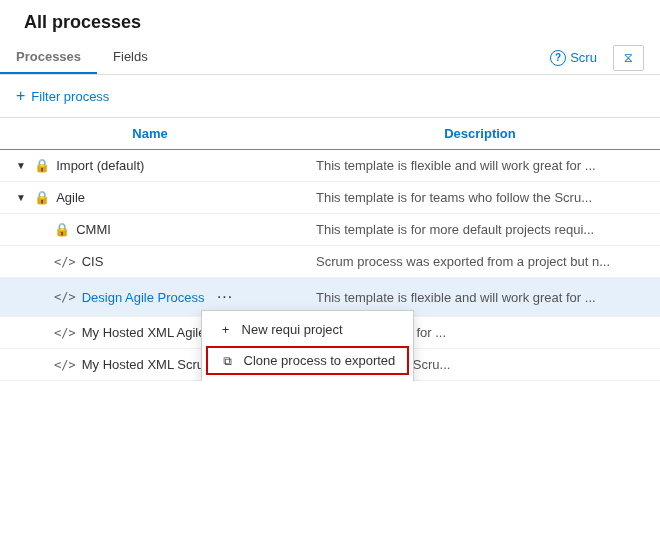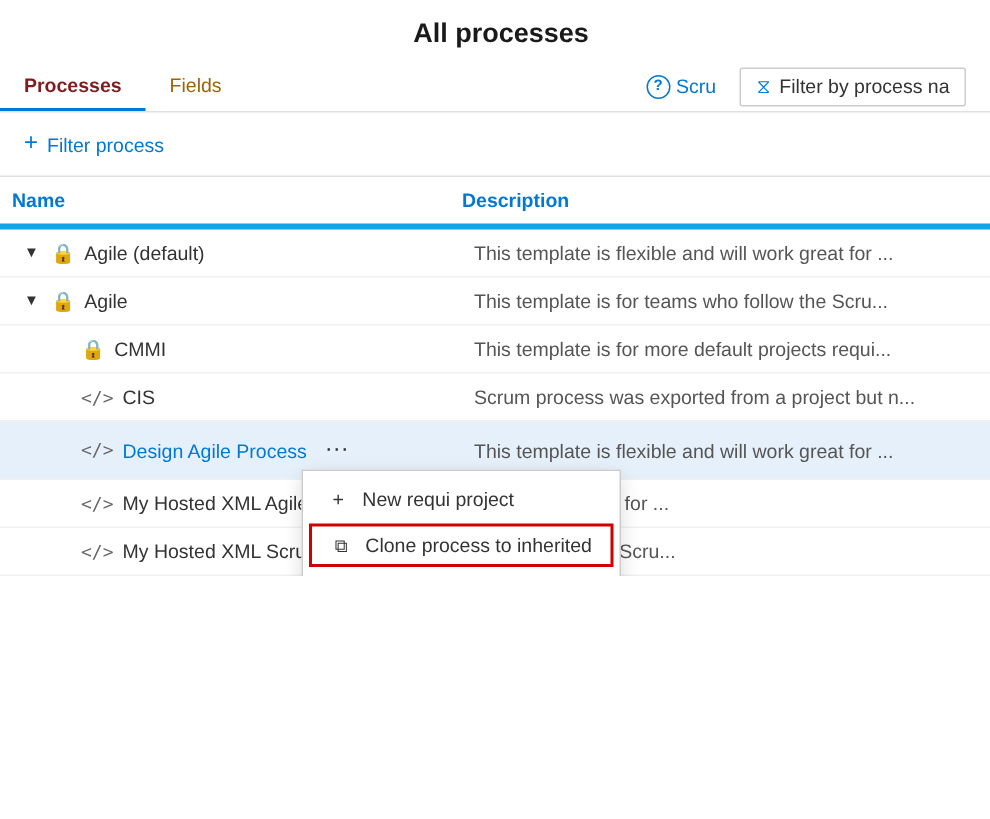--- a/index.html
+++ b/index.html
@@ -1,34 +1,34 @@
 <!DOCTYPE html>
 <html><head>
   <meta charset="utf-8">
   <style>
     * { box-sizing: border-box; margin: 0; padding: 0; }
     body { font-family: 'Segoe UI', Arial, sans-serif; font-size: 13px; color: #333; background: #fff; width: 660px; }
 
-    .header { padding: 12px 16px 0 24px; text-align: center; }
+    .header { padding: 12px 16px 0 24px; }
     .header h1 { font-size: 18px; font-weight: 600; color: #1a1a1a; margin-bottom: 8px; }
 
     .top-bar { display: flex; align-items: center; justify-content: space-between; padding: 0 16px 0 0; border-bottom: 1px solid #e0e0e0; }
     .tabs { display: flex; }
-    .tab { padding: 8px 16px; cursor: pointer; font-size: 13px; color: #a16207; border-bottom: 2px solid transparent; }
-    .tab.active { color: #7f1d1d; border-bottom: 2px solid #0078d4; font-weight: 600; }
+    .tab { padding: 8px 16px; cursor: pointer; font-size: 13px; color: #404040; border-bottom: 2px solid transparent; }
+    .tab.active { color: #737373; border-bottom: 2px solid #0078d4; font-weight: 600; }
 
     .top-actions { display: flex; align-items: center; gap: 16px; }
     .help-link { display: flex; align-items: center; gap: 4px; color: #0078d4; font-size: 13px; cursor: pointer; text-decoration: none; }
     .filter-btn { display: flex; align-items: center; gap: 6px; border: 1px solid #ccc; padding: 4px 10px; border-radius: 2px; color: #333; font-size: 13px; cursor: pointer; background: #fff; }
 
     .toolbar { padding: 8px 16px; border-bottom: 1px solid #e0e0e0; }
     .import-btn { display: flex; align-items: center; gap: 6px; color: #0078d4; font-size: 13px; cursor: pointer; background: none; border: none; padding: 4px 0; }
 
     .table { width: 100%; border-collapse: collapse; }
-    .table thead th { text-align: left; padding: 8px 8px; color: #0078d4; font-weight: 600; font-size: 13px; border-bottom: 4px solid #0ea5e9; }
+    .table thead th { text-align: center; padding: 8px 8px; color: #0078d4; font-weight: 600; font-size: 13px; border-bottom: 1px solid #0ea5e9; }
     .table tbody tr { border-bottom: 1px solid #f0f0f0; }
     .table tbody tr.selected { background: #e5f0fb; }
     .table tbody td { padding: 8px 16px; vertical-align: middle; }
     .table tbody td:first-child { width: 300px; }
 
     .row-indent-1 { padding-left: 16px !important; }
     .row-indent-2 { padding-left: 36px !important; }
 
     .row-name { display: flex; align-items: center; gap: 6px; }
     .row-name a { color: #0078d4; text-decoration: none; cursor: pointer; }
@@ -92,21 +92,20 @@
       <div class="tab active">Processes</div>
       <div class="tab">Fields</div>
     </div>
     <div class="top-actions">
       <a class="help-link">
         <span class="help-circle">?</span>
         <span>Scru</span>
       </a>
       <button class="filter-btn">
         <span class="filter-icon">⧖</span>
-        <span>Filter by process na</span>
       </button>
     </div>
   </div>
 </div>
 
 <div class="toolbar">
   <button class="import-btn">
     <span style="font-size:16px; font-weight:300;">+</span>
     <span>Filter process</span>
   </button>
@@ -119,21 +118,21 @@
       <th>Description</th>
     </tr>
   </thead>
   <tbody>
 
     <tr>
       <td class="row-indent-1">
         <div class="row-name">
           <span class="chevron">▼</span>
           <span class="lock-icon">🔒</span>
-          <span>Agile (default)</span>
+          <span>Import (default)</span>
         </div>
       </td>
       <td><span class="desc-text">This template is flexible and will work great for ...</span></td>
     </tr>
 
     <tr>
       <td class="row-indent-1">
         <div class="row-name">
           <span class="chevron">▼</span>
           <span class="lock-icon">🔒</span>
@@ -173,21 +172,21 @@
           <a>Design Agile Process</a>
           <div class="context-menu-container">
             <button class="ellipsis-btn">···</button>
             <div class="context-menu">
               <div class="menu-item">
                 <span class="menu-icon">+</span>
                 <span>New requi project</span>
               </div>
               <div class="menu-item highlighted">
                 <span class="menu-icon" style="font-size:12px;">⧉</span>
-                <span>Clone process to inherited</span>
+                <span>Clone process to exported</span>
               </div>
               <div class="menu-item">
                 <span class="menu-icon"></span>
                 <span>Set as default process</span>
               </div>
               <div class="menu-item">
                 <span class="menu-icon"></span>
                 <span>Disable process</span>
               </div>
               <div class="menu-item">

